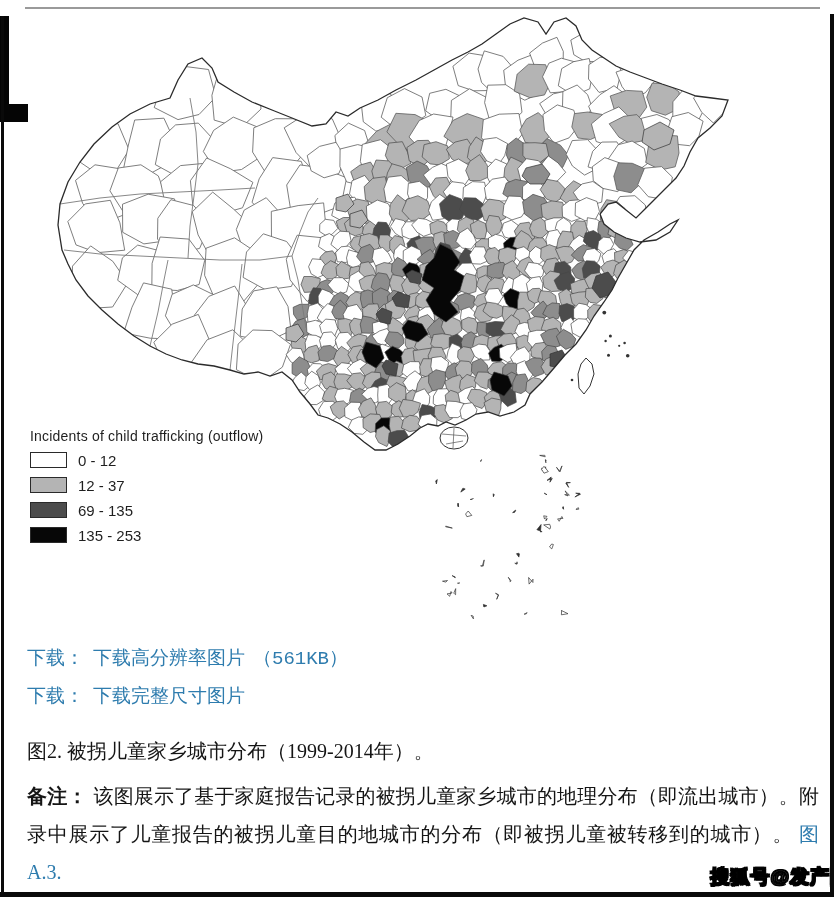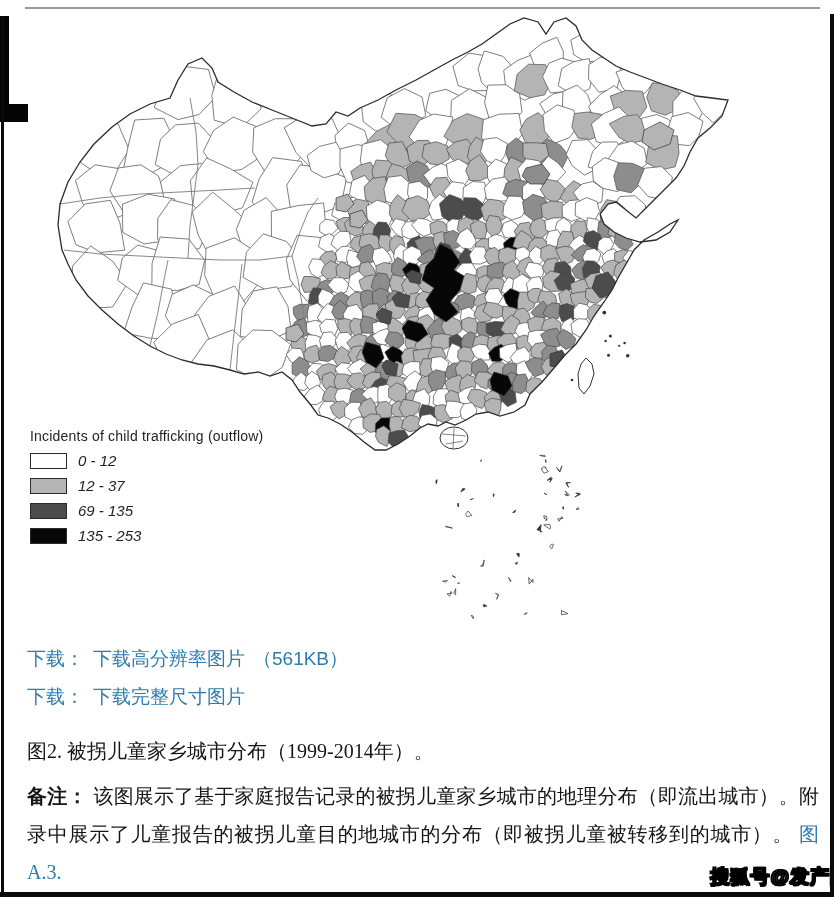--- a/index.html
+++ b/index.html
@@ -10,28 +10,28 @@
   .edge-left-thick{position:absolute;left:0;top:16px;width:9px;height:106px;background:#050505;}
   .edge-artifact{position:absolute;left:0;top:104px;width:28px;height:18px;background:#050505;}
   .edge-left{position:absolute;left:1px;top:16px;width:3px;height:878px;background:#0a0a0a;}
   .edge-right{position:absolute;left:830px;top:14px;width:4px;height:883px;background:#0a0a0a;}
   .edge-bottom{position:absolute;left:0;top:892px;width:834px;height:5px;background:#0a0a0a;}
   
   #map-wrap{position:absolute;left:30px;top:12px;width:700px;height:630px;}
   
   #legend{position:absolute;left:30px;top:428px;width:300px;}
   #legend .lg-title{font-size:14px;color:#1f1f1f;margin-bottom:8px;letter-spacing:0.2px;}
-  .lg-row{display:flex;align-items:center;margin-bottom:8px;height:17px;font-style:italic;}
+  .lg-row{display:flex;margin-bottom:8px;height:17px;}
   .lg-swatch{width:37px;height:16px;border:1.6px solid #2a2a2a;margin-right:11px;box-sizing:border-box;}
   .lg-label{font-size:15px;color:#1f1f1f;}
   
   .cn{font-family:"Liberation Serif",serif;color:#151515;}
   #downloads{position:absolute;left:27px;top:640px;font-size:19px;line-height:38px;
              font-family:"Liberation Sans",sans-serif;}
-  #downloads .dl-line{white-space:nowrap;}
+  #downloads .dl-line{white-space:nowrap;font-family:Liberation Mono, monospace;}
   #downloads span,#downloads a{color:#2e7cae;text-decoration:none;}
   #downloads .dl-prefix{margin-right:9px;}
   #downloads .dl-size{margin-left:8px;}
   #caption{position:absolute;left:27px;top:737px;width:792px;font-size:20px;line-height:28px;}
   #note{position:absolute;left:27px;top:777px;width:792px;font-size:20px;line-height:38px;text-align:justify;}
   #note .note-label{font-weight:bold;margin-right:6px;}
   #note a{color:#2e7cae;text-decoration:none;}
   
   #watermark{position:absolute;right:8px;bottom:7px;font-size:19px;font-weight:bold;
              color:#404040;-webkit-text-stroke:1.1px #000;

